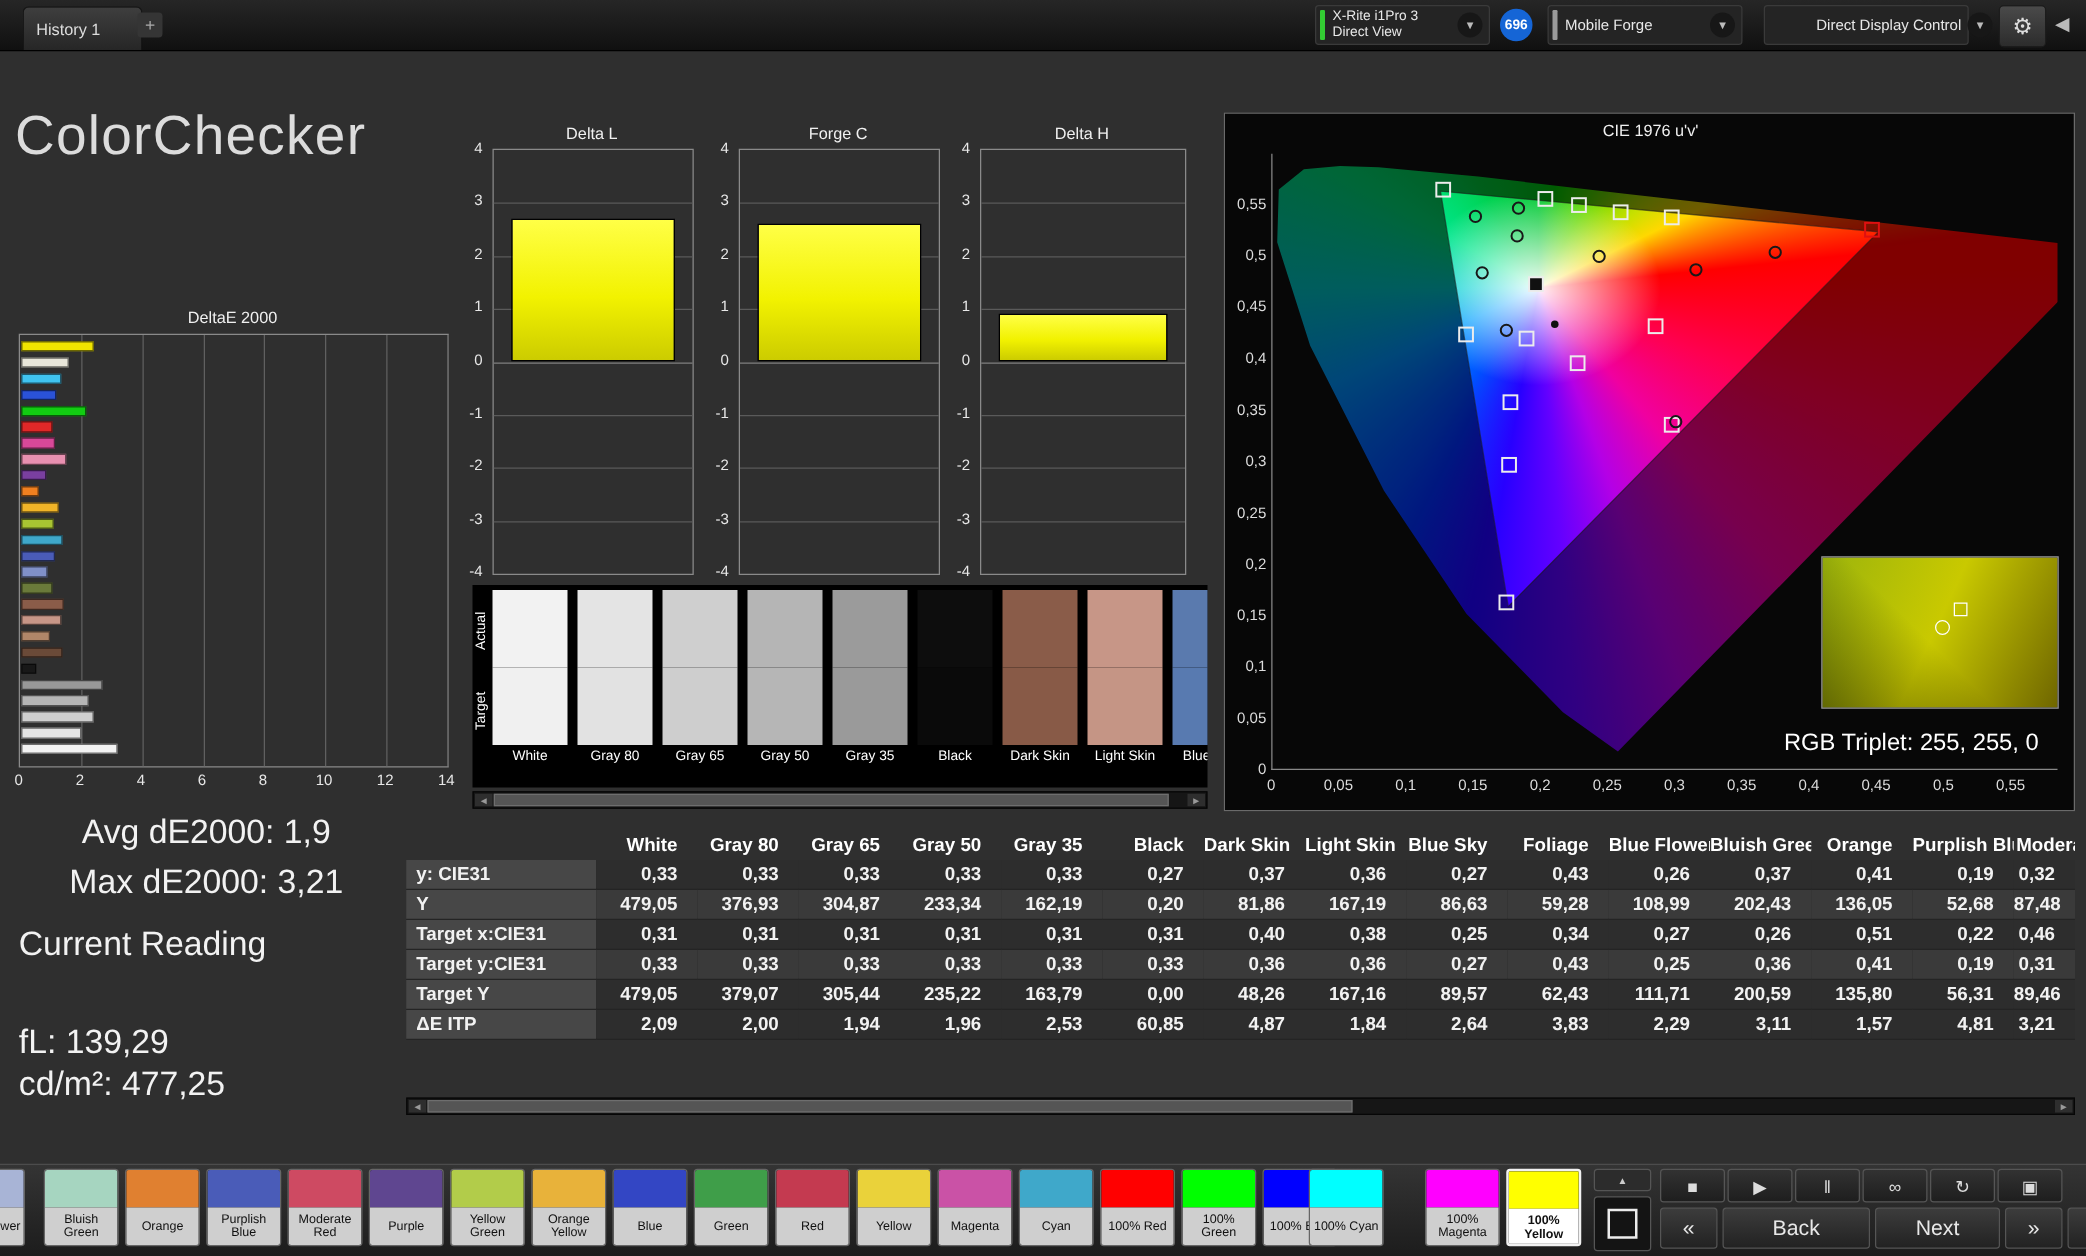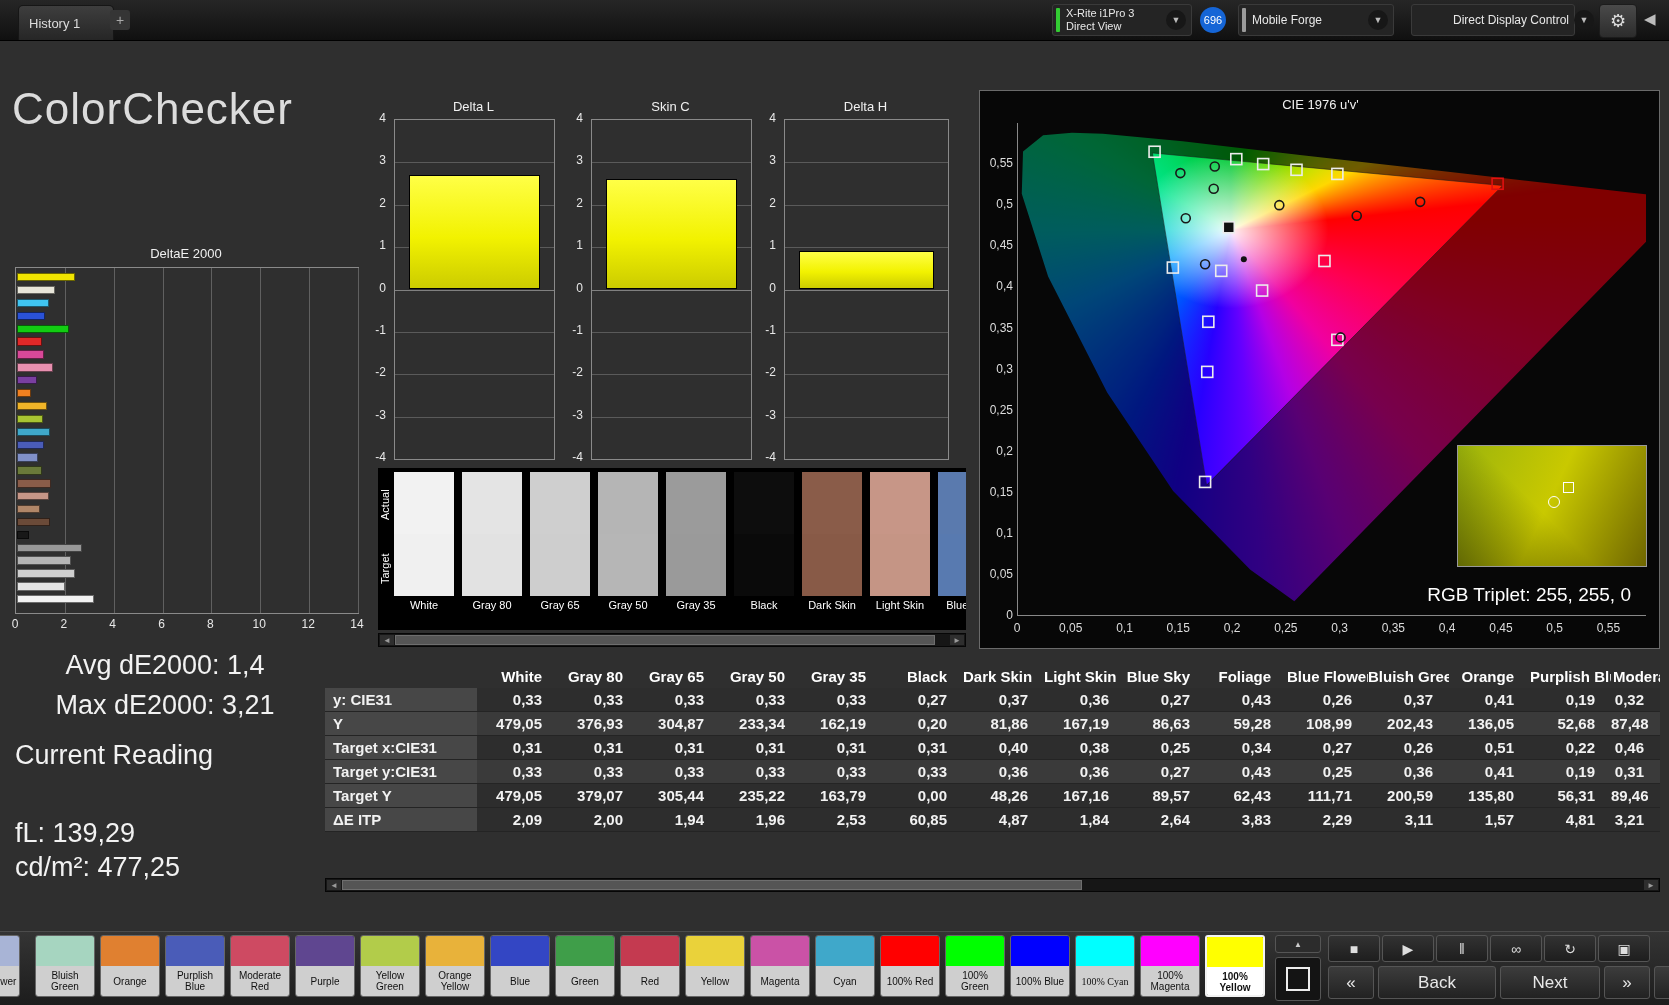--- a/index.html
+++ b/index.html
@@ -16,21 +16,21 @@
        color:#aaa;text-align:center;line-height:20px;font-size:14px;}
   .tb-group{position:absolute;top:4px;height:32px;background:#242424;border:1px solid #3a3a3a;border-radius:3px;
        display:flex;align-items:center;box-sizing:border-box;}
   .status-bar-v{width:4px;height:24px;margin:0 6px 0 3px;border-radius:1px;}
   .tb-text{font-size:11px;line-height:13px;color:#e8e8e8;white-space:nowrap;}
   .tb-text1{font-size:12px;color:#e8e8e8;white-space:nowrap;}
   .dd-arrow{width:20px;height:20px;background:#171717;border-radius:10px;margin:0 5px;color:#bbb;
        font-size:9px;text-align:center;line-height:20px;flex:none;}
   .spacer{flex:1;}
   #badge{position:absolute;left:1200px;top:7px;width:26px;height:26px;border-radius:13px;
-       color:#fff;font-size:11px;font-weight:normal;text-align:center;line-height:26px;}
+       color:#fff;font-size:11px;font-weight:bold;text-align:center;line-height:26px;}
   #gear-btn{position:absolute;left:1599px;top:4px;width:36px;height:32px;background:linear-gradient(#4a4a4a,#2c2c2c);
        border:1px solid #1c1c1c;border-radius:4px;color:#ddd;font-size:18px;text-align:center;line-height:32px;}
   #collapse-btn{position:absolute;left:1644px;top:10px;color:#bbb;font-size:15px;}
 
   
   #page-title{position:absolute;left:12px;top:84px;font-size:44px;color:#dcdcdc;letter-spacing:1px;}
 
   
   #de-title{position:absolute;left:15px;top:246px;width:342px;text-align:center;font-size:13px;color:#f0f0f0;}
   #de-plot{position:absolute;left:15px;top:267px;width:342px;height:345px;border:1px solid #8a8a8a;box-sizing:content-box;}
@@ -235,21 +235,21 @@
       </div>
       <div class="mini-yl" style="left: 356px; top: 111px;">4</div>
       <div class="mini-yl" style="left: 356px; top: 153.375px;">3</div>
       <div class="mini-yl" style="left: 356px; top: 195.75px;">2</div>
       <div class="mini-yl" style="left: 356px; top: 238.125px;">1</div>
       <div class="mini-yl" style="left: 356px; top: 280.5px;">0</div>
       <div class="mini-yl" style="left: 356px; top: 322.875px;">-1</div>
       <div class="mini-yl" style="left: 356px; top: 365.25px;">-2</div>
       <div class="mini-yl" style="left: 356px; top: 407.625px;">-3</div>
       <div class="mini-yl" style="left: 356px; top: 450px;">-4</div>
-      <div class="mini-title" style="left: 591px; width: 159px; top: 99px;">Skin C</div>
+      <div class="mini-title" style="left: 591px; width: 159px; top: 99px;">Forge C</div>
       <div class="mini-plot" style="left: 591px; width: 159px;">
         <div class="hgrid" style="top: 42.375px;"></div>
         <div class="hgrid" style="top: 84.75px;"></div>
         <div class="hgrid" style="top: 127.125px;"></div>
         <div class="hgrid zero" style="top: 169.5px;"></div>
         <div class="hgrid" style="top: 211.875px;"></div>
         <div class="hgrid" style="top: 254.25px;"></div>
         <div class="hgrid" style="top: 296.625px;"></div>
         <div class="mini-bar" style="left: 14px; right: 14px; top: 59.325px; height: 110.175px;"></div>
       </div>
@@ -401,21 +401,21 @@
         <div class="cie-xl" style="left: 520.904px; top: 530px;">0,45</div>
         <div class="cie-yl" style="top: 147.384px;">0,45</div>
         <div class="cie-xl" style="left: 574.671px; top: 530px;">0,5</div>
         <div class="cie-yl" style="top: 106.316px;">0,5</div>
         <div class="cie-xl" style="left: 628.438px; top: 530px;">0,55</div>
         <div class="cie-yl" style="top: 65.2471px;">0,55</div>
       </div>
     <div id="rgb-triplet">RGB Triplet: 255, 255, 0</div>
   </div>
 
-  <div class="reading" id="r-avg">Avg dE2000: 1,4</div>
+  <div class="reading" id="r-avg">Avg dE2000: 1,9</div>
   <div class="reading" id="r-max">Max dE2000: 3,21</div>
   <div class="reading" id="r-cur">Current Reading</div>
   <div class="reading" id="r-fl">fL: 139,29</div>
   <div class="reading" id="r-cd">cd/m²: 477,25</div>
 
   <div id="de-table">
       <table>
         <colgroup>
           <col style="width: 152px;">
           <col style="width: 81px;">
@@ -635,21 +635,21 @@
           <div class="lbl">100% Red</div>
         </div>
         <div class="tile" style="left: 945px;">
           <div class="sw" style="background: rgb(0, 255, 0);"></div>
           <div class="lbl">100% Green</div>
         </div>
         <div class="tile" style="left: 1010px;">
           <div class="sw" style="background: rgb(0, 0, 255);"></div>
           <div class="lbl">100% Blue</div>
         </div>
-        <div class="tile" style="left: 1075px; font-family: Liberation Serif, serif;">
+        <div class="tile" style="left: 1047px;">
           <div class="sw" style="background: rgb(0, 255, 255);"></div>
           <div class="lbl">100% Cyan</div>
         </div>
         <div class="tile" style="left: 1140px;">
           <div class="sw" style="background: rgb(255, 0, 255);"></div>
           <div class="lbl">100% Magenta</div>
         </div>
         <div class="tile selected" style="left: 1205px;">
           <div class="sw" style="background: rgb(255, 255, 0);"></div>
           <div class="lbl">100% Yellow</div>

